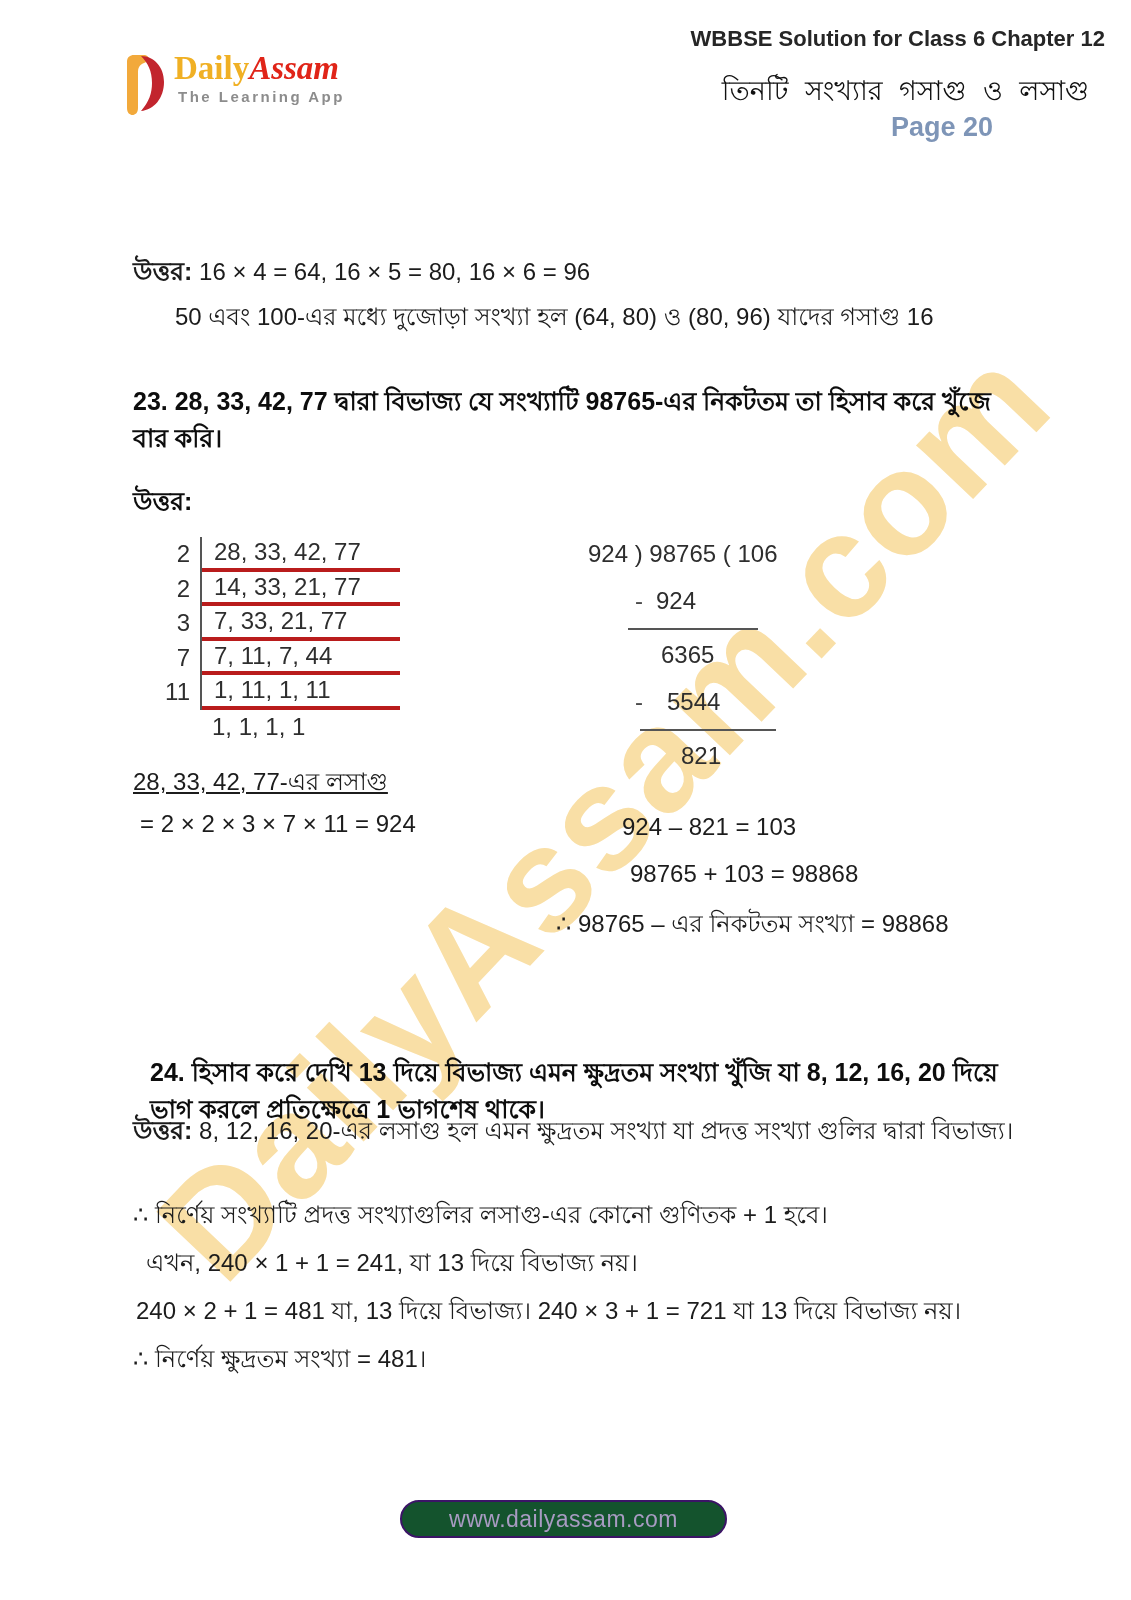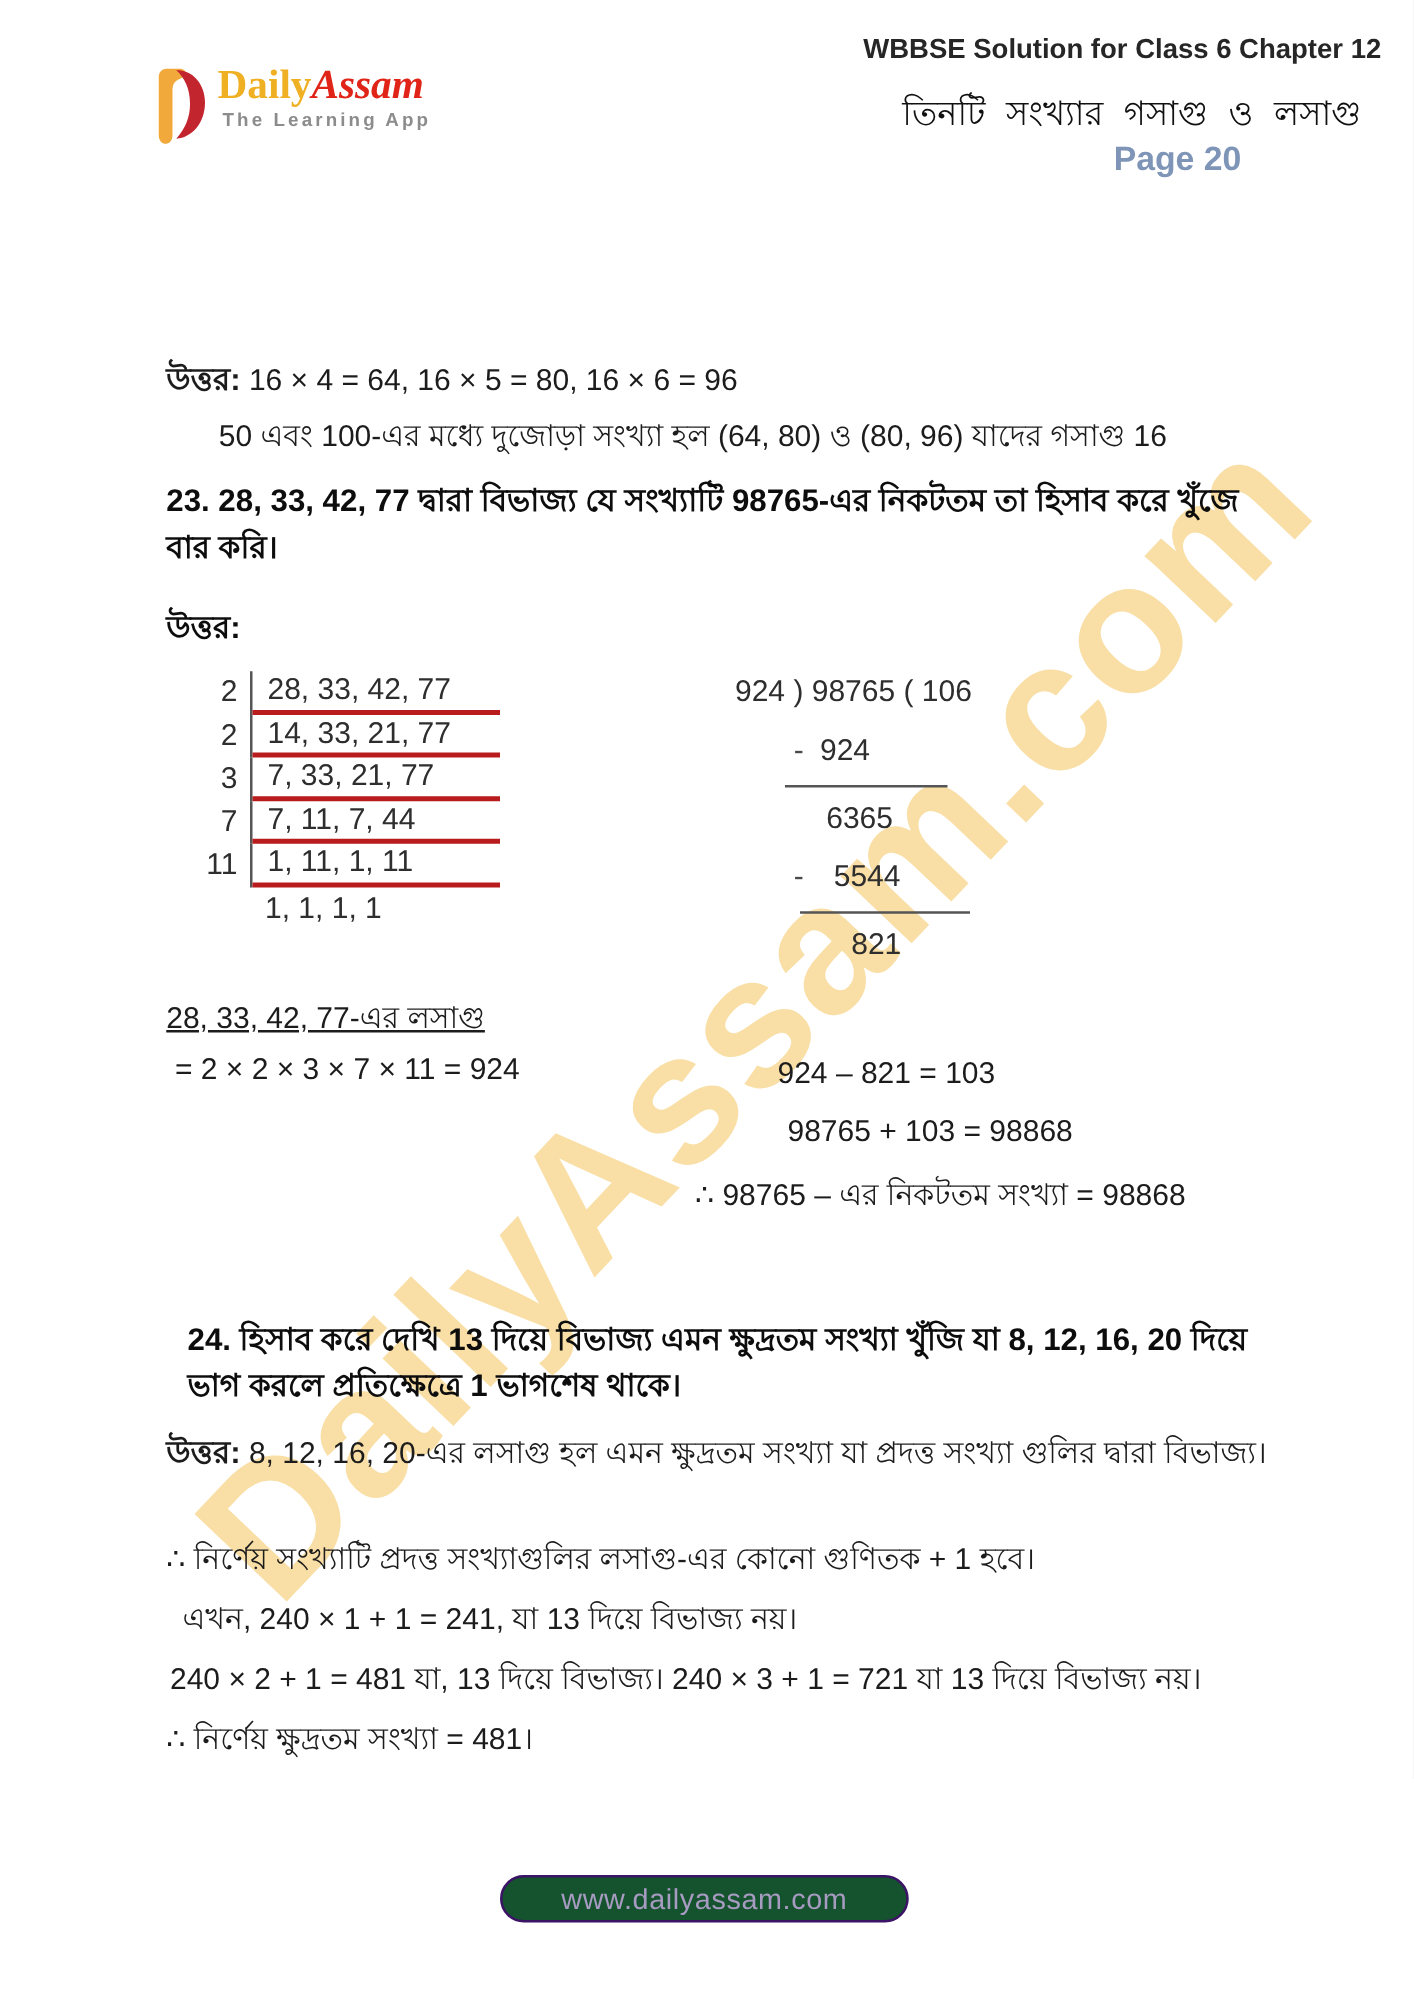--- a/index.html
+++ b/index.html
@@ -25,21 +25,21 @@
   .brand .daily { color:#F0B024; }
   .brand .assam { color:#E02418;font-style:italic; }
   .tagline { font-size:15px; font-weight:700; color:#8C8C8C; letter-spacing:2.5px; margin-top:3px; padding-left:4px; }
 
   .course-line { right:26px; top:26px; font-size:22px; font-weight:600; color:#262626; }
   .title-bn { right:42px; top:70px; font-size:27px; color:#101010; word-spacing:9px; }
   .page-label { right:138px; top:112px; font-size:27px; font-weight:700; color:#7E95B7; }
 
   
   .h { font-size:25px; font-weight:700; color:#0d0d0d; }
-  .t { font-size:24px; color:#1c1c1c;margin-top:32px; }
+  .t { font-size:24px; color:#1c1c1c; }
   .bold { font-weight:700; }
 
   
   .ladder { left:142px; top:537px; font-size:24px; color:#2e2e2e; }
   .lrow { display:flex; height:34.5px; }
   .ldiv {
     width:48px; padding-right:10px; border-right:2px solid #555;
     display:flex; align-items:center; justify-content:flex-end;
   }
   .lvals {

